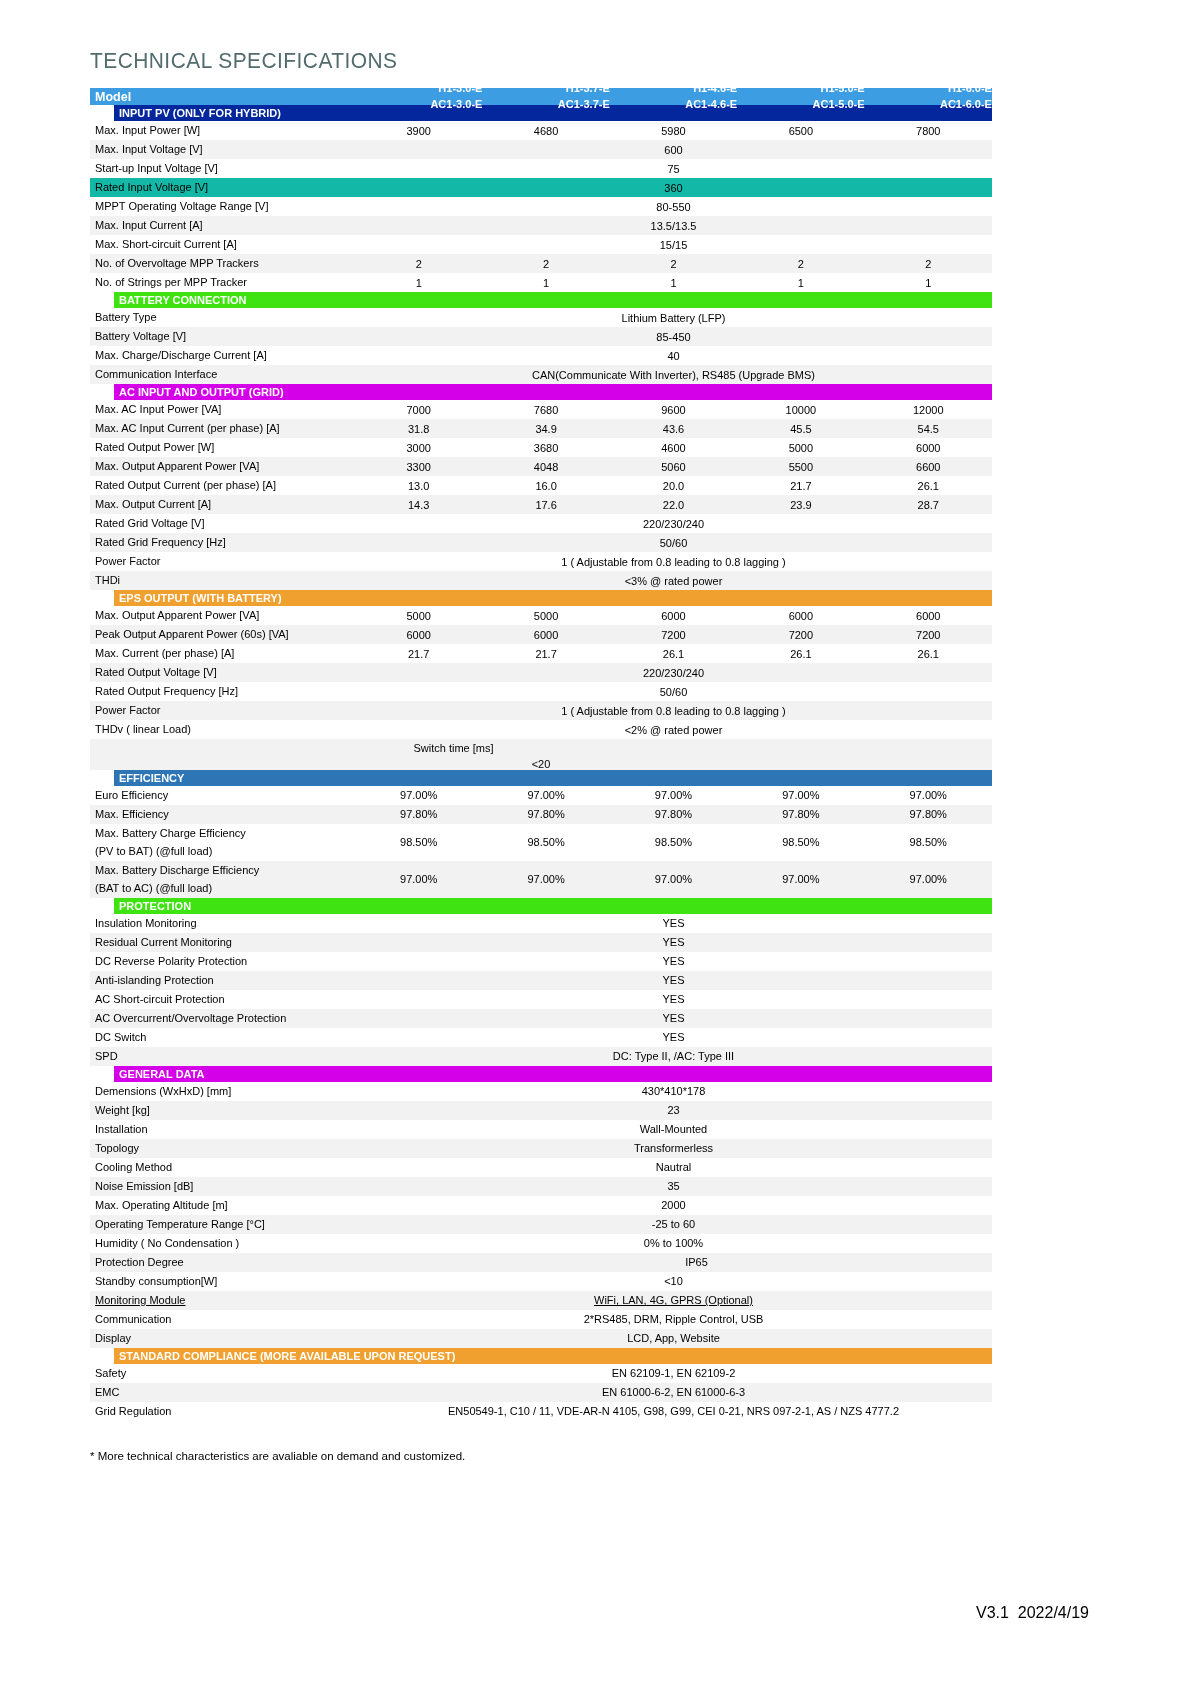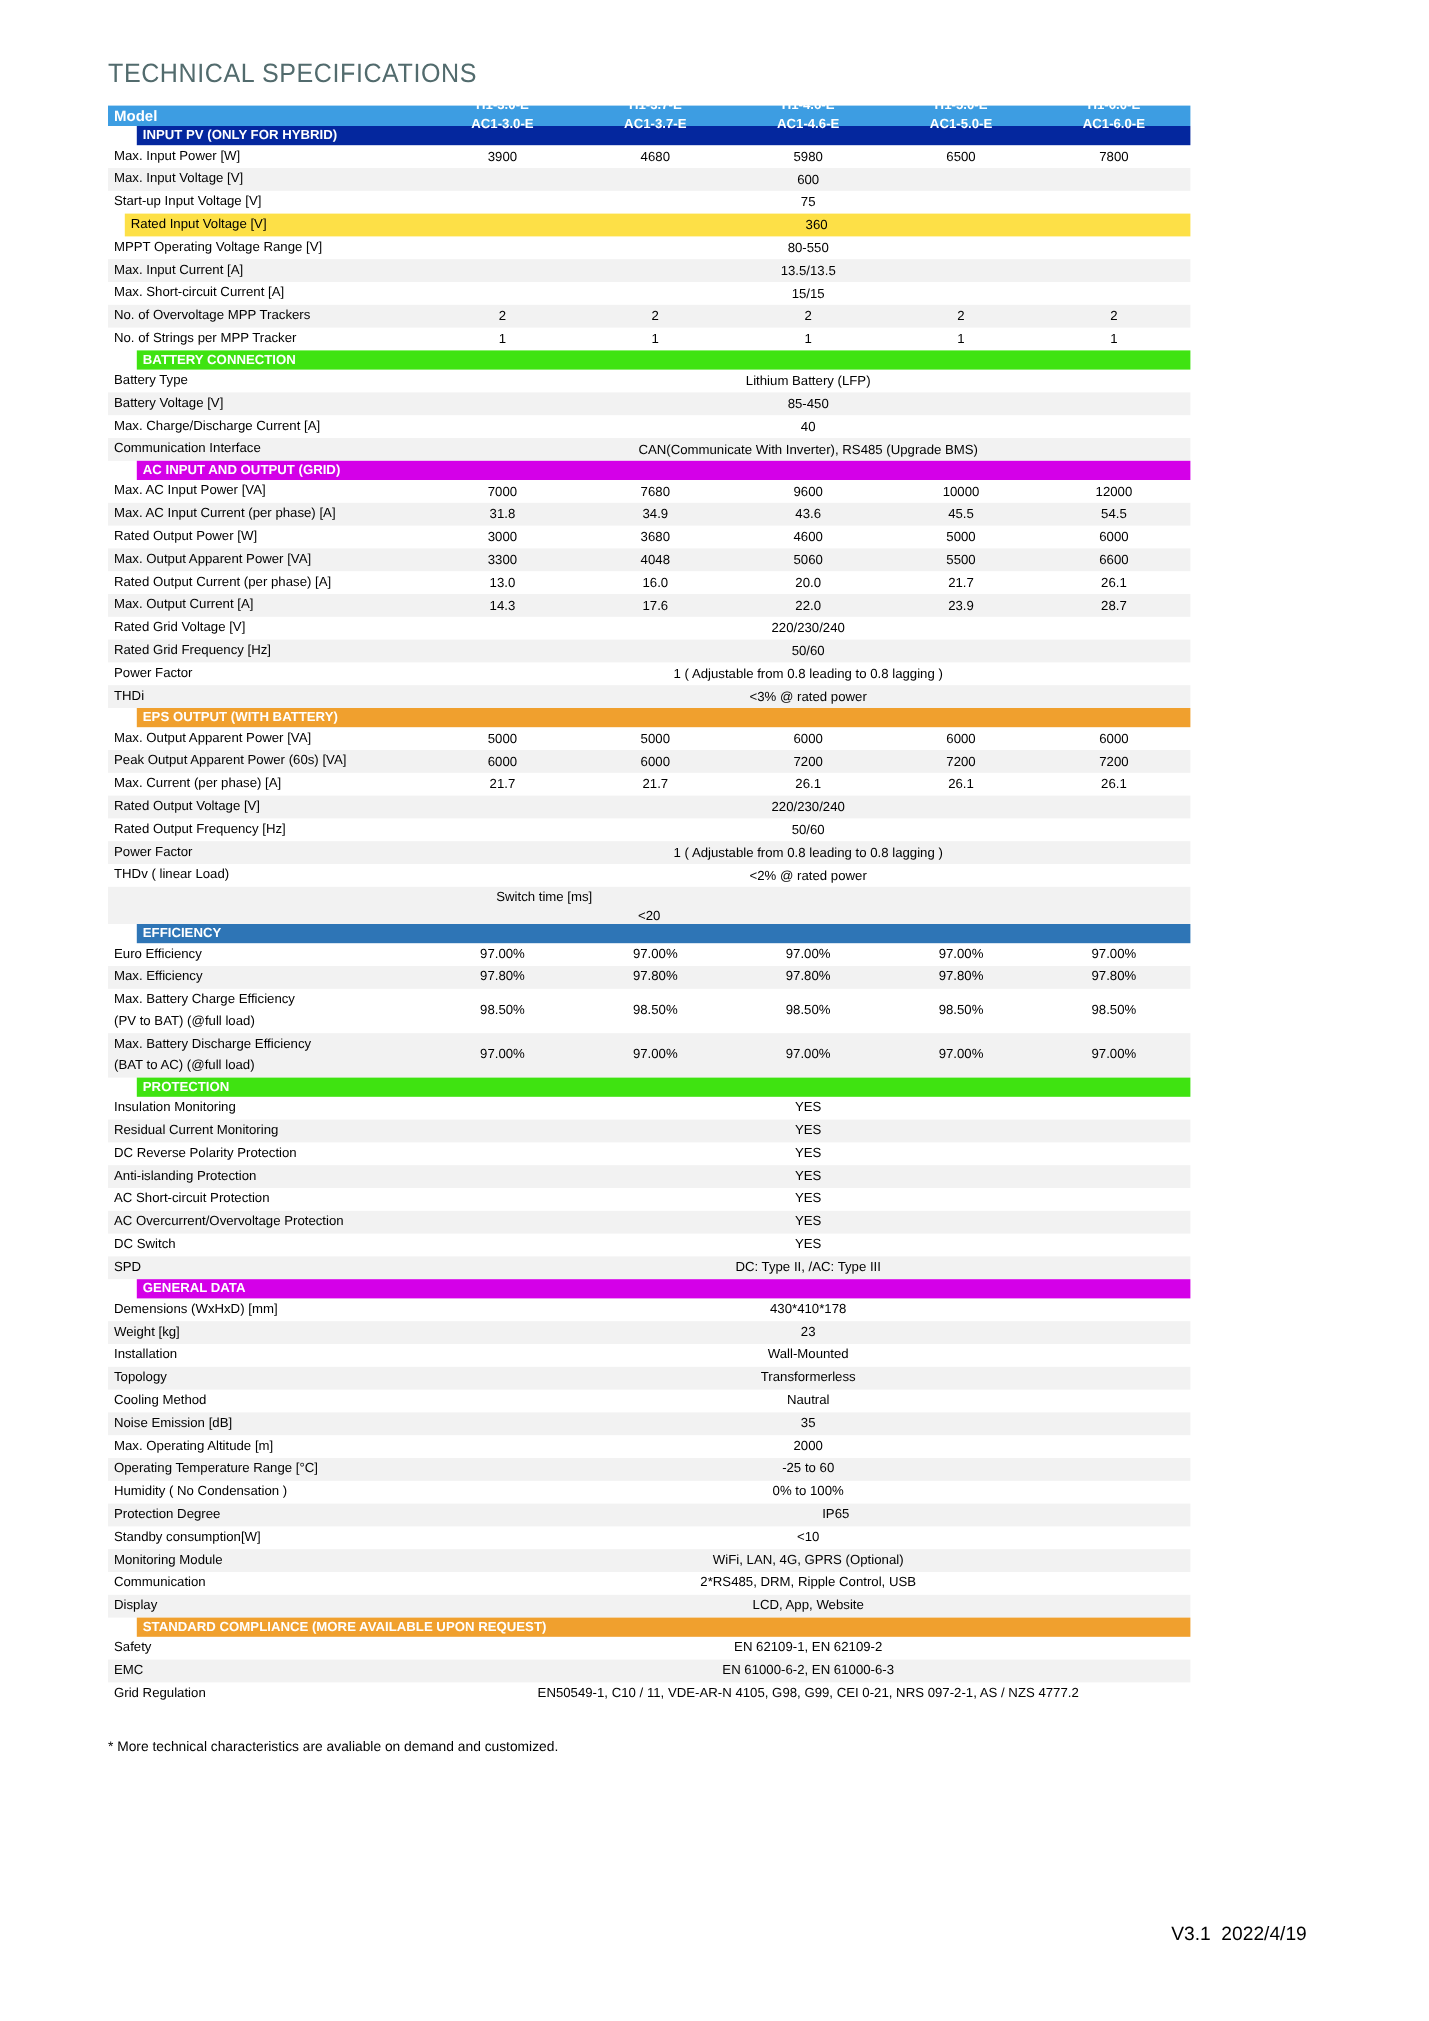--- a/index.html
+++ b/index.html
@@ -7,21 +7,21 @@
   .page{position:absolute;inset:0;}
   .doc-title{
     position:absolute;left:90px;top:48px;font-size:22px;font-weight:400;
     color:#526b6d;letter-spacing:.5px;transform:scaleX(.95);transform-origin:left center;
     white-space:nowrap;
   }
   .spec-table{position:absolute;left:90px;top:88px;width:902px;}
   .header-row{display:flex;height:17px;}
   .header-label{width:265px;box-sizing:border-box;padding-left:5px;display:flex;align-items:center;
     color:#fff;font-weight:bold;font-size:12.5px;}
-  .header-col{width:127.4px;display:flex;flex-direction:column;justify-content:center;text-align:center;
+  .header-col{width:127.4px;display:flex;flex-direction:column;justify-content:center;text-align:right;
     color:#fff;font-weight:bold;font-size:11px;line-height:1.45;}
   .section-bar{height:16px;line-height:16px;box-sizing:border-box;padding-left:5px;
     color:#fff;font-weight:bold;font-size:11px;white-space:nowrap;margin-left:24px;}
   .row{display:flex;min-height:19px;align-items:center;font-size:11px;}
   .row.double{min-height:37px;}
   .row-label{width:265px;box-sizing:border-box;padding-left:5px;}
   .row-label div{line-height:18.5px;white-space:nowrap;}
   .cell{width:127.4px;text-align:center;}
   .merged{flex:1;text-align:center;}
   .footnote{position:absolute;left:90px;top:1450px;font-size:11.5px;}
@@ -72,21 +72,21 @@
           <div>Max. Input Voltage [V]</div>
         </div>
         <div class="merged">600</div>
       </div>
       <div class="row">
         <div class="row-label">
           <div>Start-up Input Voltage [V]</div>
         </div>
         <div class="merged">75</div>
       </div>
-      <div class="row" style="background: #fde047; margin-left: 14px;">
+      <div class="row" style="background: #14b8a6;">
         <div class="row-label">
           <div>Rated Input Voltage [V]</div>
         </div>
         <div class="merged">360</div>
       </div>
       <div class="row">
         <div class="row-label">
           <div>MPPT Operating Voltage Range [V]</div>
         </div>
         <div class="merged">80-550</div>
@@ -446,21 +446,21 @@
           <div>Protection Degree</div>
         </div>
         <div class="merged">IP65</div>
       </div>
       <div class="row">
         <div class="row-label">
           <div>Standby consumption[W]</div>
         </div>
         <div class="merged">&lt;10</div>
       </div>
-      <div class="row" style="background: rgb(242, 242, 242);">
+      <div class="row" style="background: rgb(242, 242, 242); text-decoration: underline;">
         <div class="row-label">
           <div>Monitoring Module</div>
         </div>
         <div class="merged">WiFi, LAN, 4G, GPRS (Optional)</div>
       </div>
       <div class="row">
         <div class="row-label">
           <div>Communication</div>
         </div>
         <div class="merged">2*RS485, DRM, Ripple Control, USB</div>

